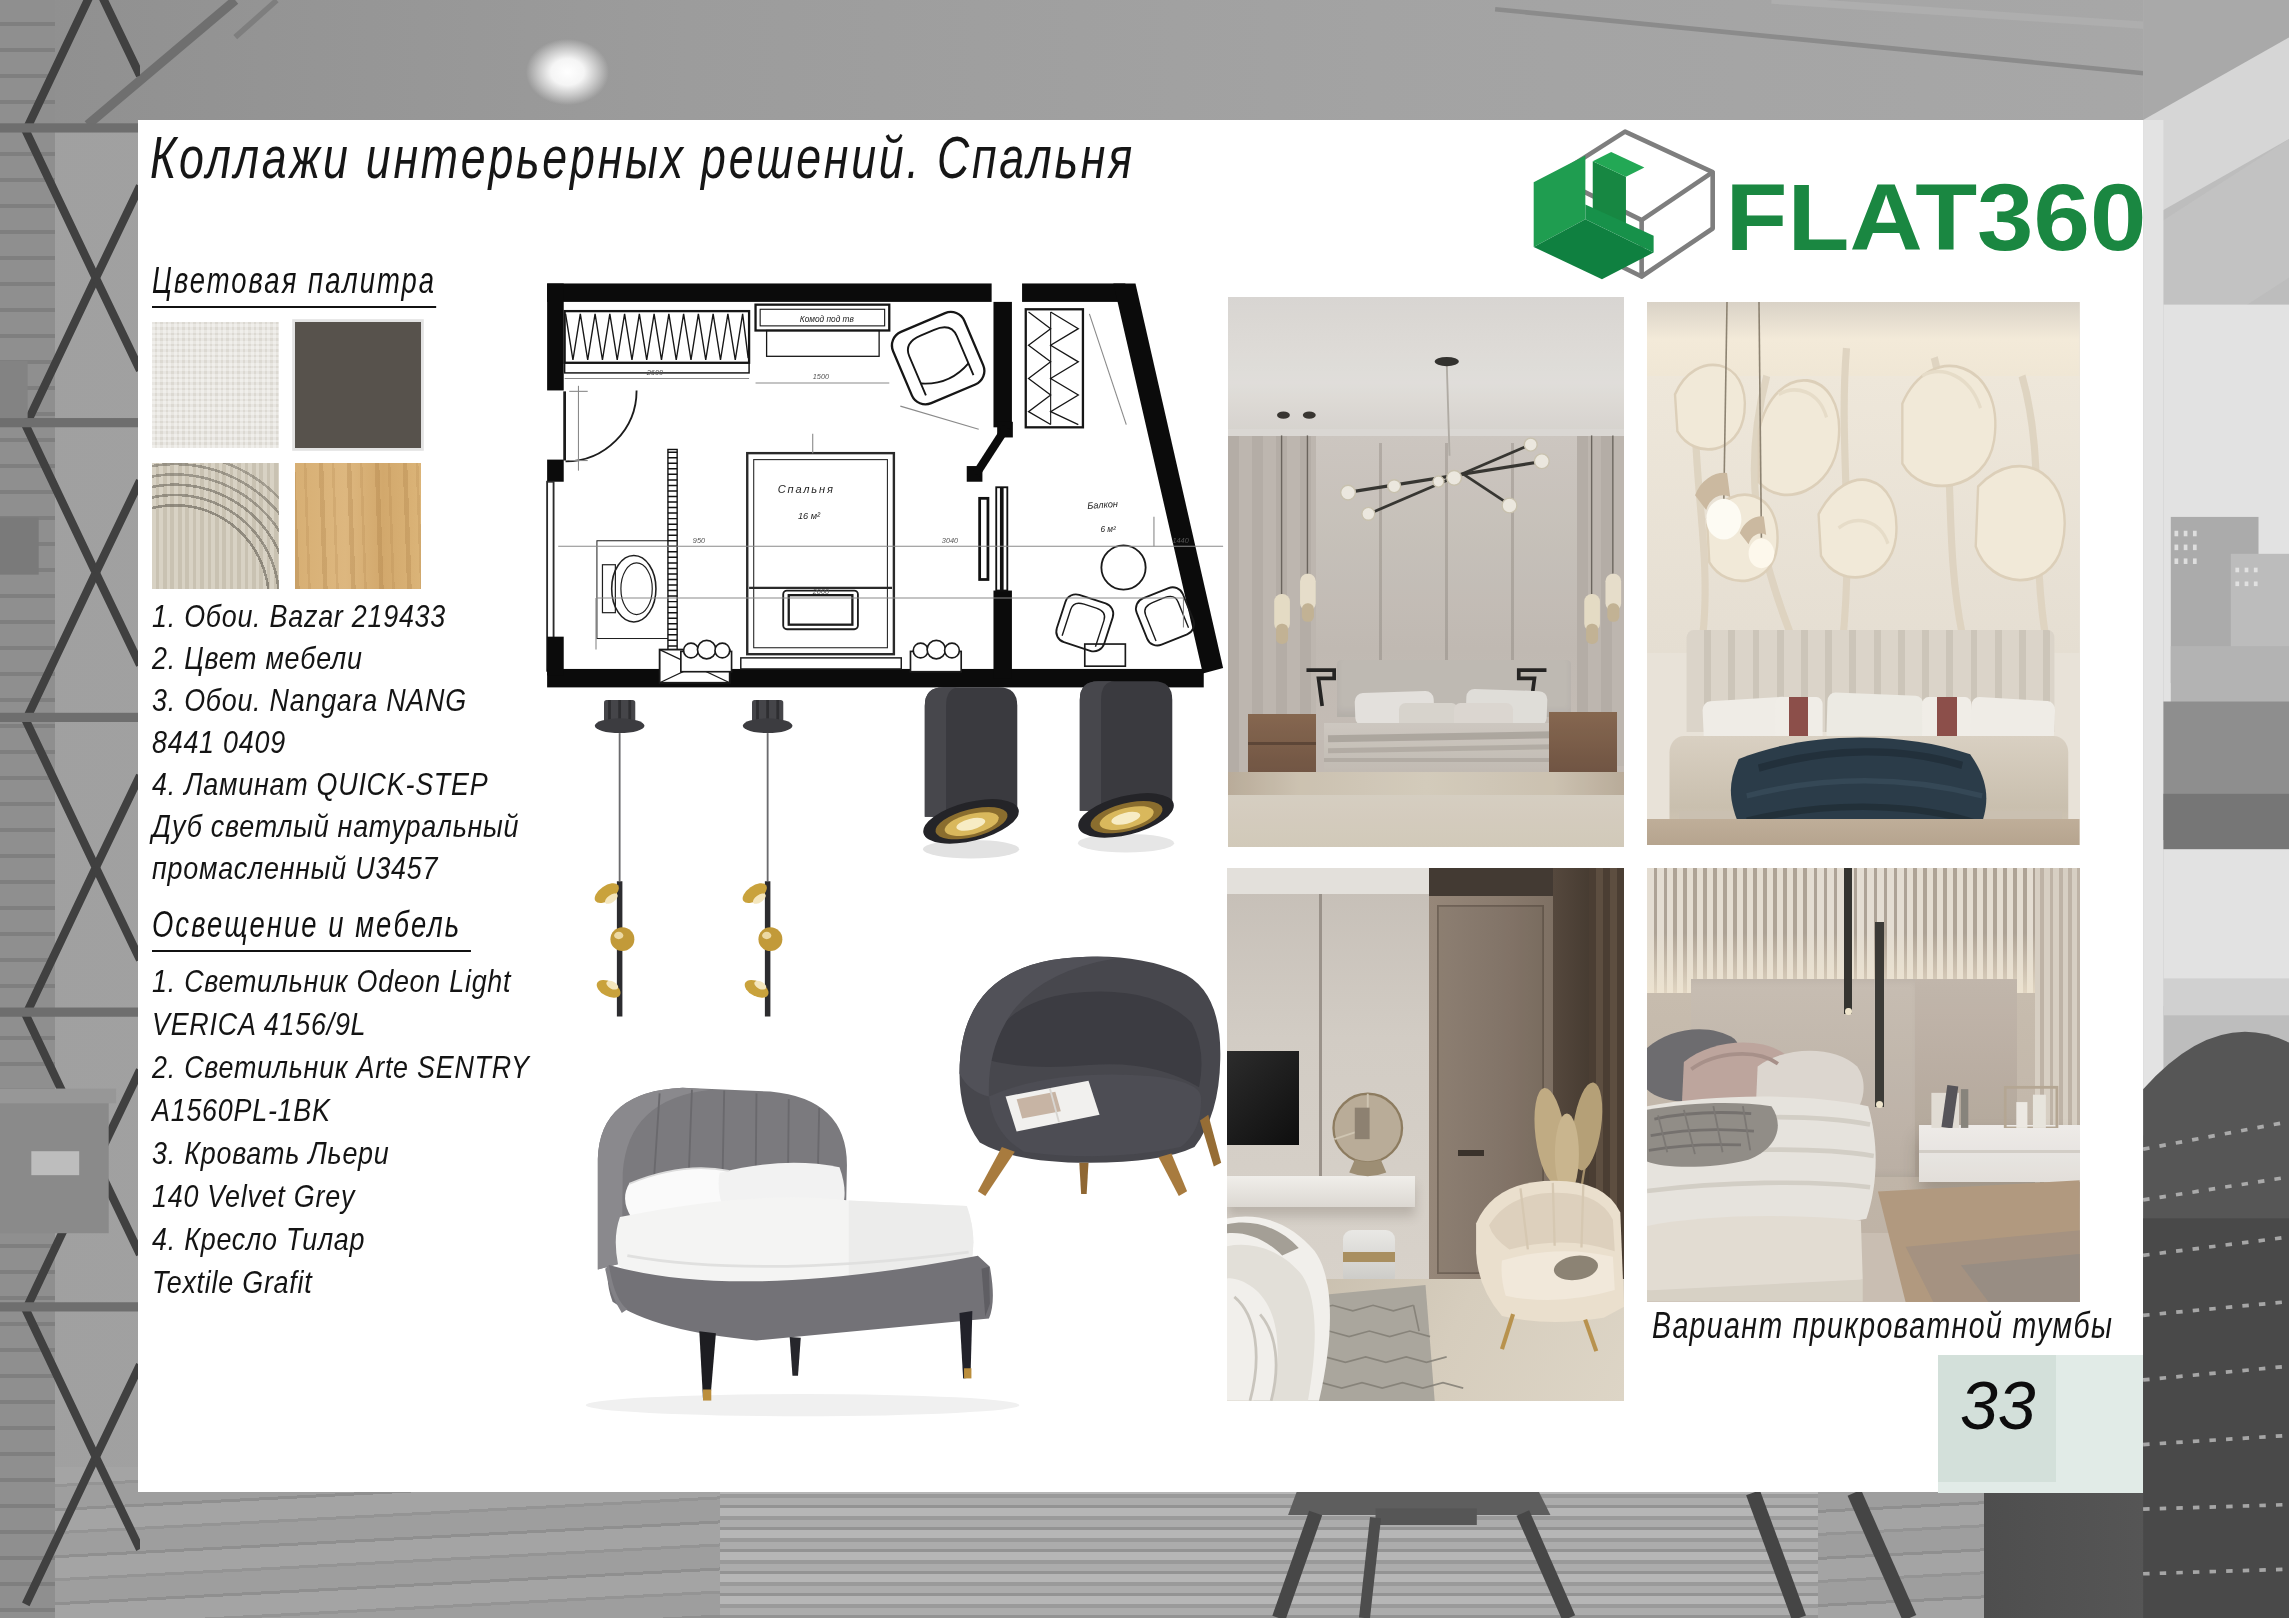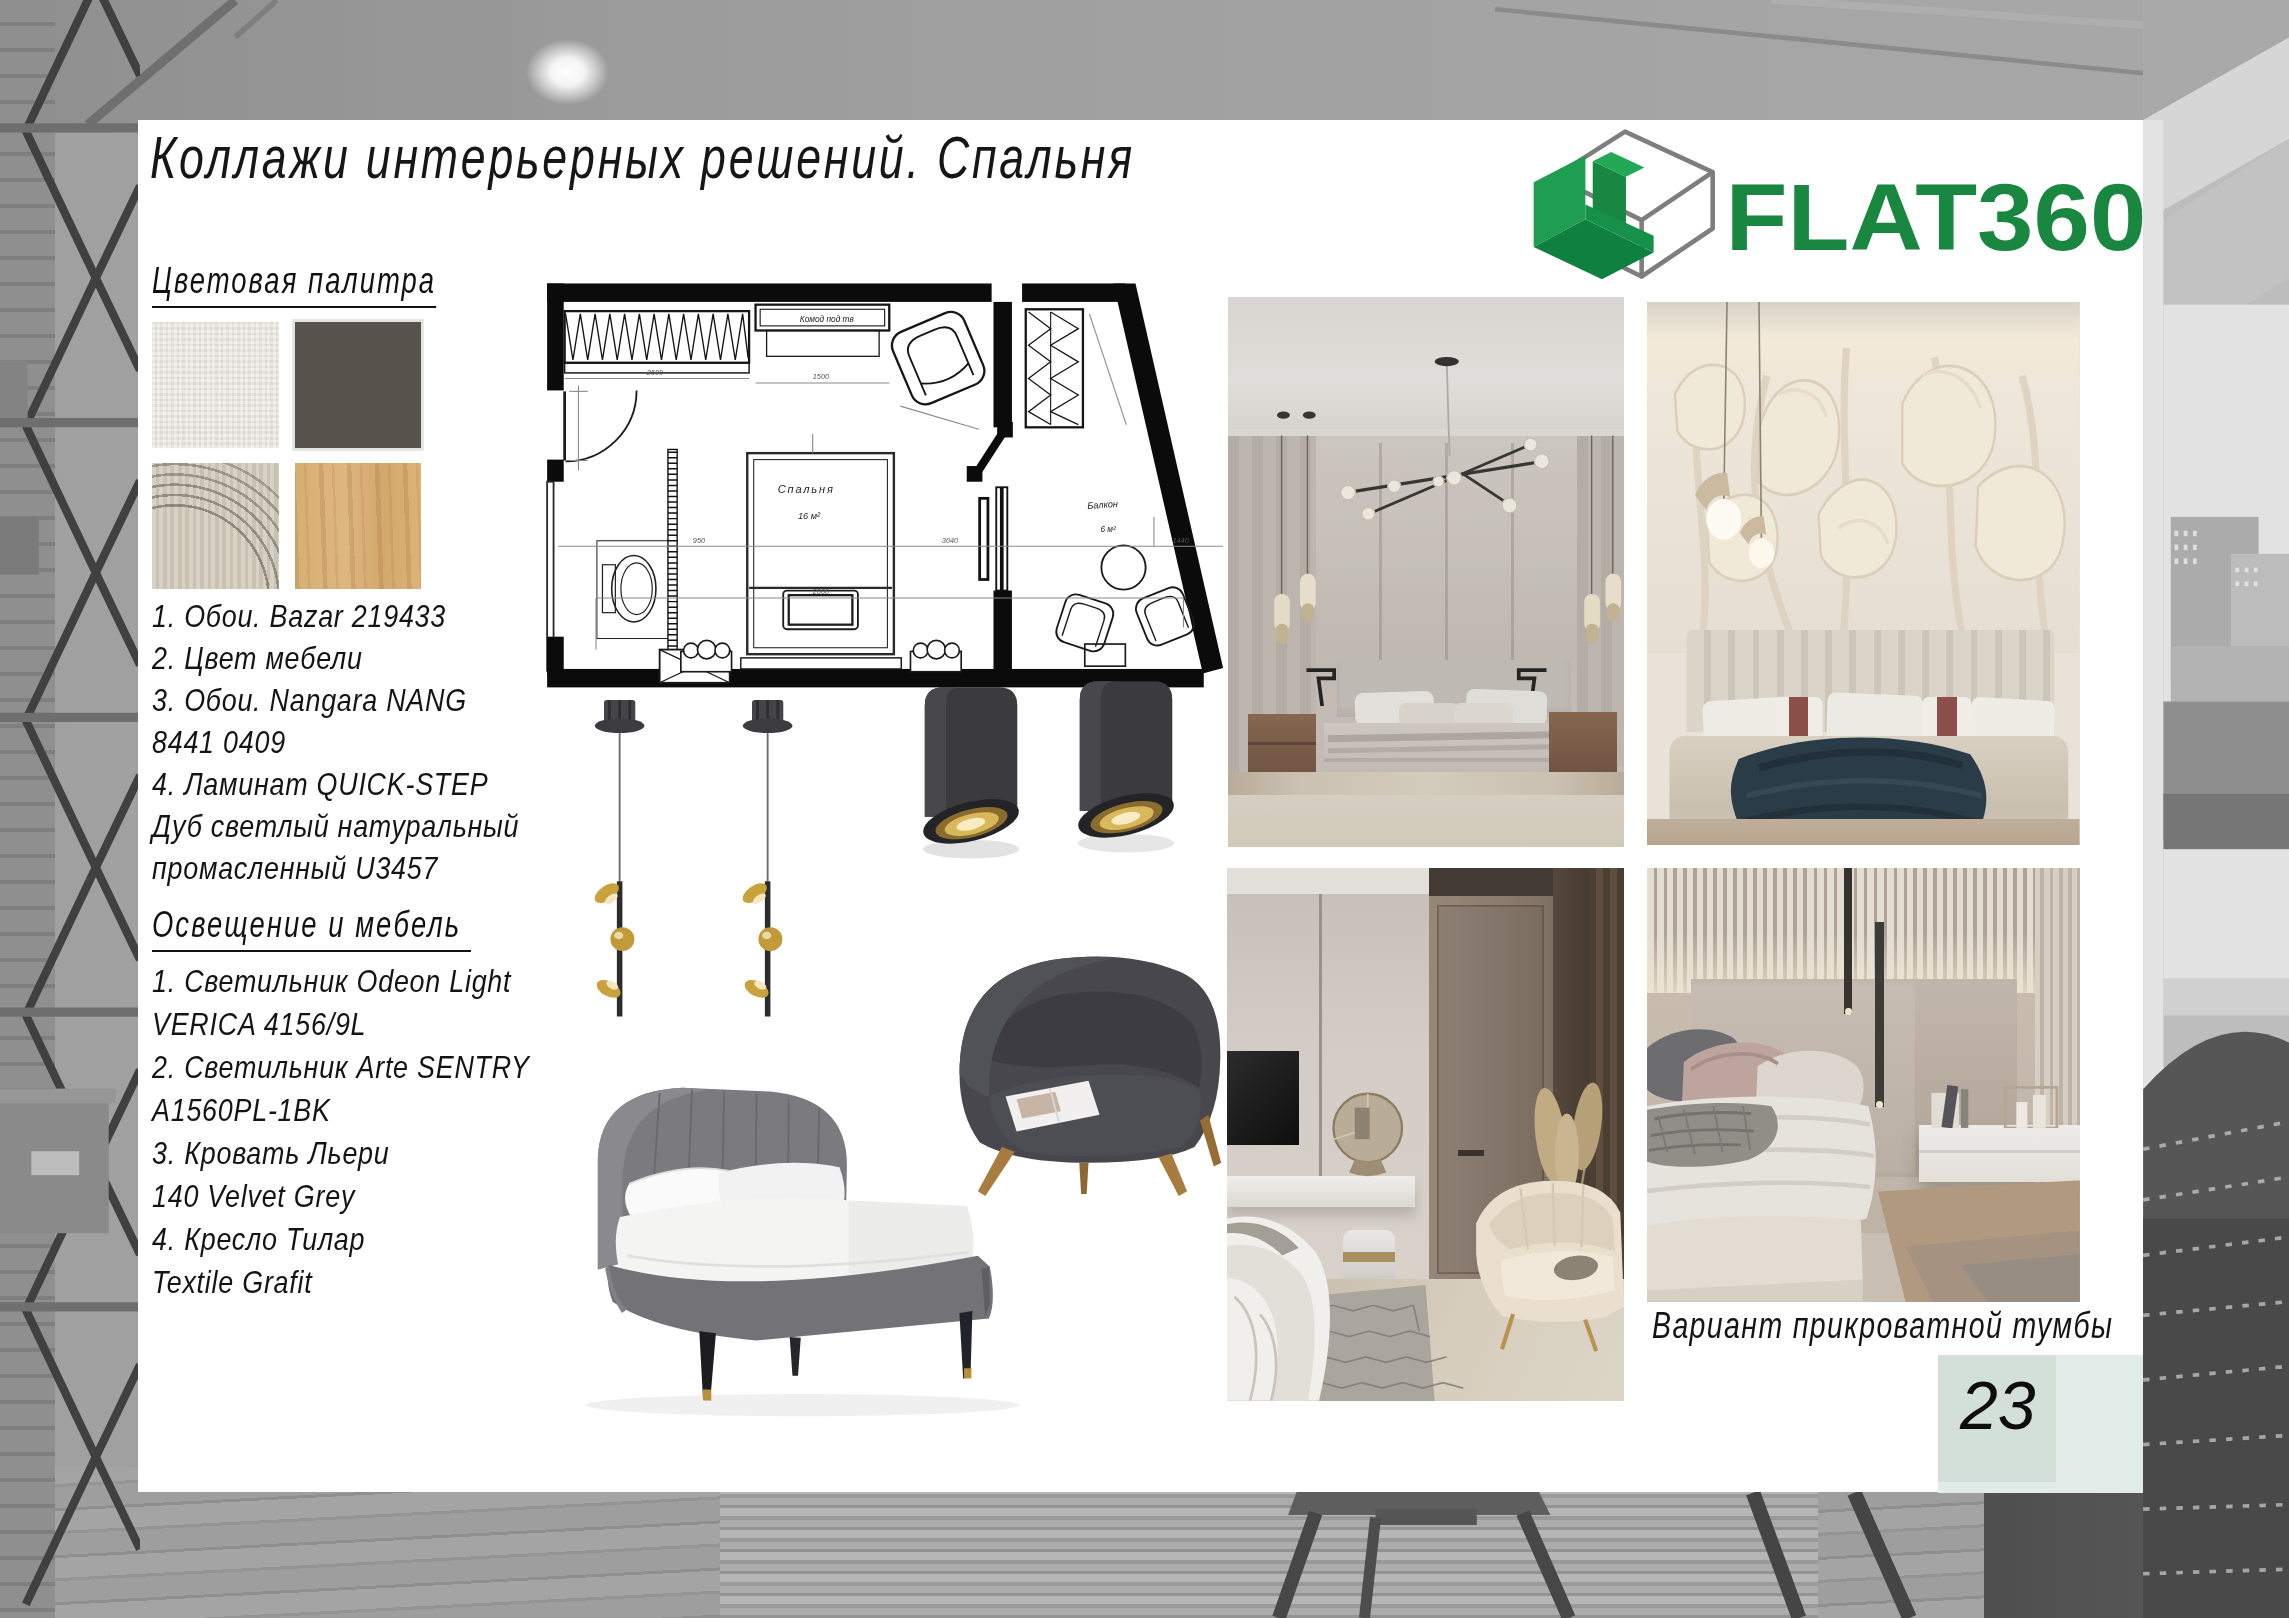--- a/index.html
+++ b/index.html
@@ -714,16 +714,16 @@
     <polygon points="60,80 249,62 249,140 90,140" fill="#a99684"></polygon>
     <polygon points="120,100 249,88 249,140 150,140" fill="#9b9186"></polygon>
   </svg>
 <div class="abs" style="left:0;top:0;width:433px;height:434px;background:rgba(95,88,78,.05)"></div>
     </div>
 
 <div class="abs it" style="left:1652px;top:1305px;font-size:37px;letter-spacing:1.8px;color:#141414;white-space:nowrap;transform:scaleX(.77);transform-origin:left top">Вариант прикроватной тумбы</div>
 
 <div class="abs" style="left:1938px;top:1355px;width:205px;height:138px;background:#e1ebe7"></div>
 <div class="abs" style="left:1938px;top:1355px;width:118px;height:127px;background:#d3e0da"></div>
-<div class="abs it" style="left:1960px;top:1366px;font-size:68px;color:#0d0d0d;letter-spacing:0px">23</div>
+<div class="abs it" style="left:1960px;top:1366px;font-size:68px;color:#0d0d0d;letter-spacing:0px">33</div>
 
 </div>
 
 
 </body></html>

